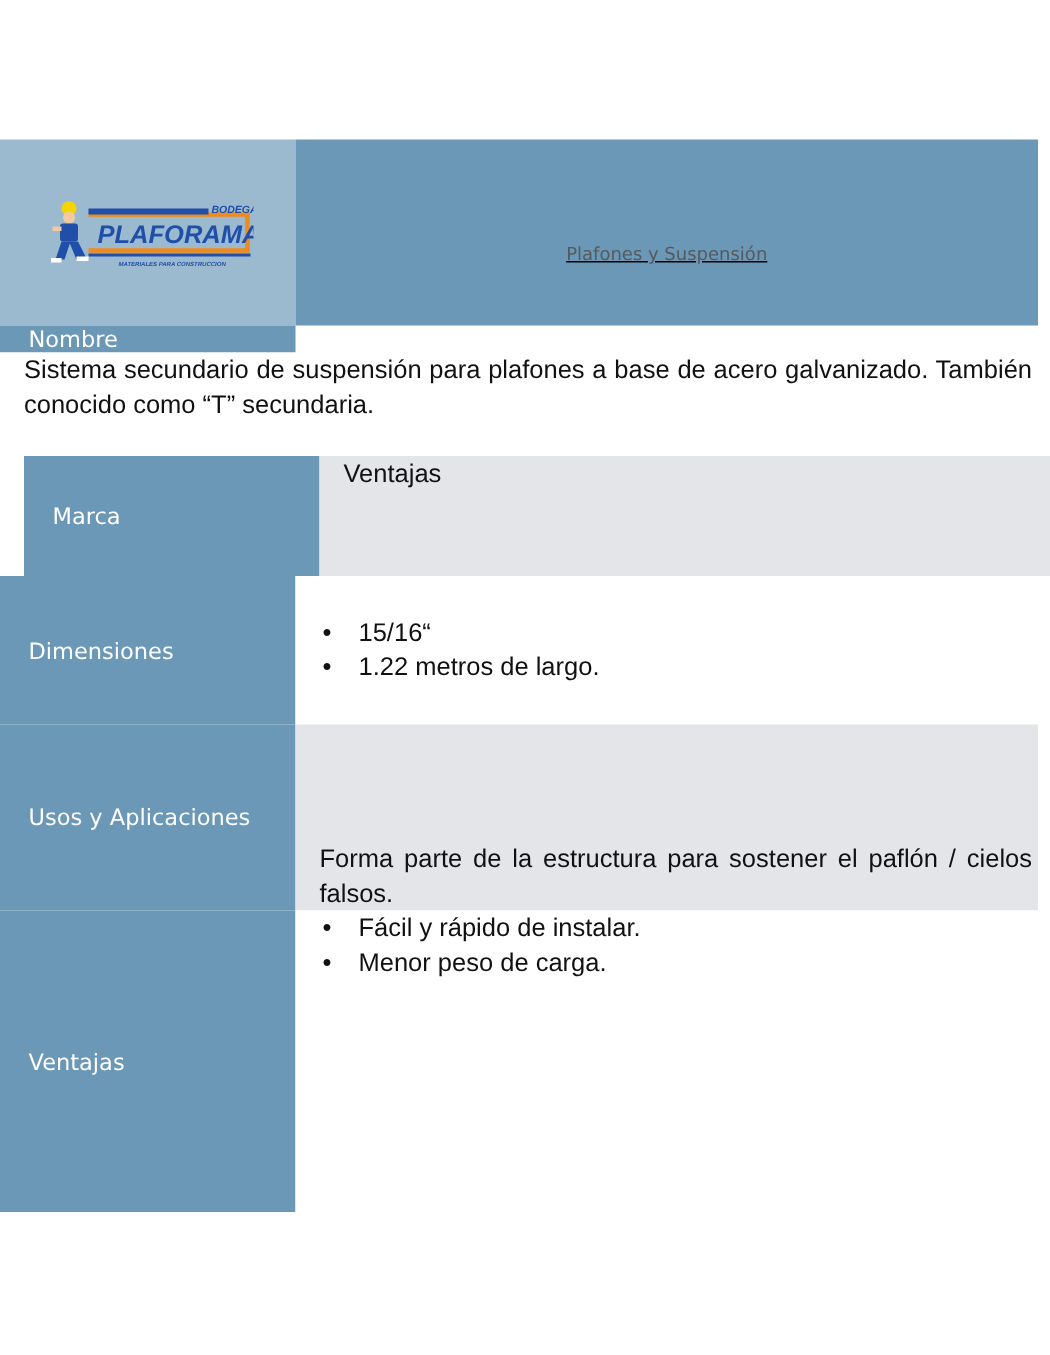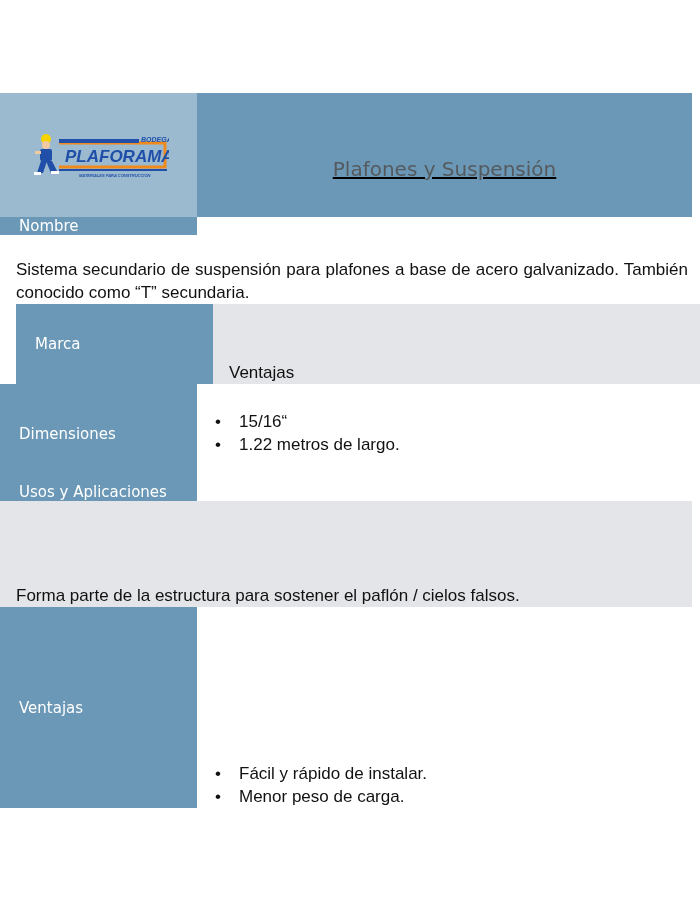--- a/index.html
+++ b/index.html
@@ -1,25 +1,25 @@
 <!DOCTYPE html>
 <html><head>
 <meta charset="utf-8">
 <style>
   html, body { margin: 0; padding: 0; background: #ffffff; }
   body { width: 700px; height: 903px; position: relative; overflow: hidden; font-family: "Liberation Sans", sans-serif; }
   .table { position: absolute; left: 0; top: 93px; width: 692px; }
   .row { display: flex; width: 692px; }
   .label { width: 197px; background: #6b98b6; color: #ffffff; font-family: "DejaVu Sans", sans-serif; font-size: 15px; display: flex; align-items: center; padding-left: 19px; box-sizing: border-box; }
-  .value { flex: 1; box-sizing: border-box; padding: 0 4px 0 16px; display: flex; align-items: flex-end; font-size: 17px; color: #111; line-height: 23px; }
+  .value { flex: 1; box-sizing: border-box; padding: 0 4px 0 16px; display: flex; align-items: flex-start; font-size: 17px; color: #111; line-height: 23px; }
   .value.grey { background: #e4e5e9; }
   .value.white { background: #ffffff; }
   .justify { text-align: justify; width: 100%; }
   .header-logo { width: 197px; background: #9bb9cf; display: flex; align-items: center; justify-content: center; box-sizing: border-box; }
-  .header-title { flex: 1; background: #6b98b6; display: flex; align-items: center; justify-content: center; color: #555a5e; font-family: "DejaVu Sans", sans-serif; font-size: 20px; padding-top: 28px; box-sizing: border-box; }
+  .header-title { flex: 1; background: #6b98b6; display: flex; align-items: center; justify-content: center; color: #555a5e; font-family: "DejaVu Sans", sans-serif; font-size: 12px; padding-top: 28px; box-sizing: border-box; }
   ul { margin: 0; padding: 0; list-style: none; }
   ul li { position: relative; padding-left: 26px; }
   ul li::before { content: "•"; position: absolute; left: 2px; top: 0; }
 </style>
 </head>
 <body>
 
 <div class="table">
   <div class="row" style="height:124px;text-decoration:underline;">
     <div class="header-logo">
@@ -65,21 +65,21 @@
   <div class="row" style="height:99px;">
     <div class="label">Dimensiones</div>
     <div class="value white" style="align-items:flex-start; padding-top:26px;">
       <ul>
         <li>15/16“</li>
         <li>1.22 metros de largo.</li>
       </ul>
     </div>
   </div>
 
-  <div class="row" style="height:124px;flex-direction:column;">
+  <div class="row" style="height:124px;">
     <div class="label">Usos y Aplicaciones</div>
     <div class="value grey" style="align-items:flex-end; padding-top:38px;">
       <div class="justify">Forma parte de la estructura para sostener el paflón / cielos falsos.</div>
     </div>
   </div>
 
   <div class="row" style="height:201px;">
     <div class="label">Ventajas</div>
     <div class="value white">
       <ul>

